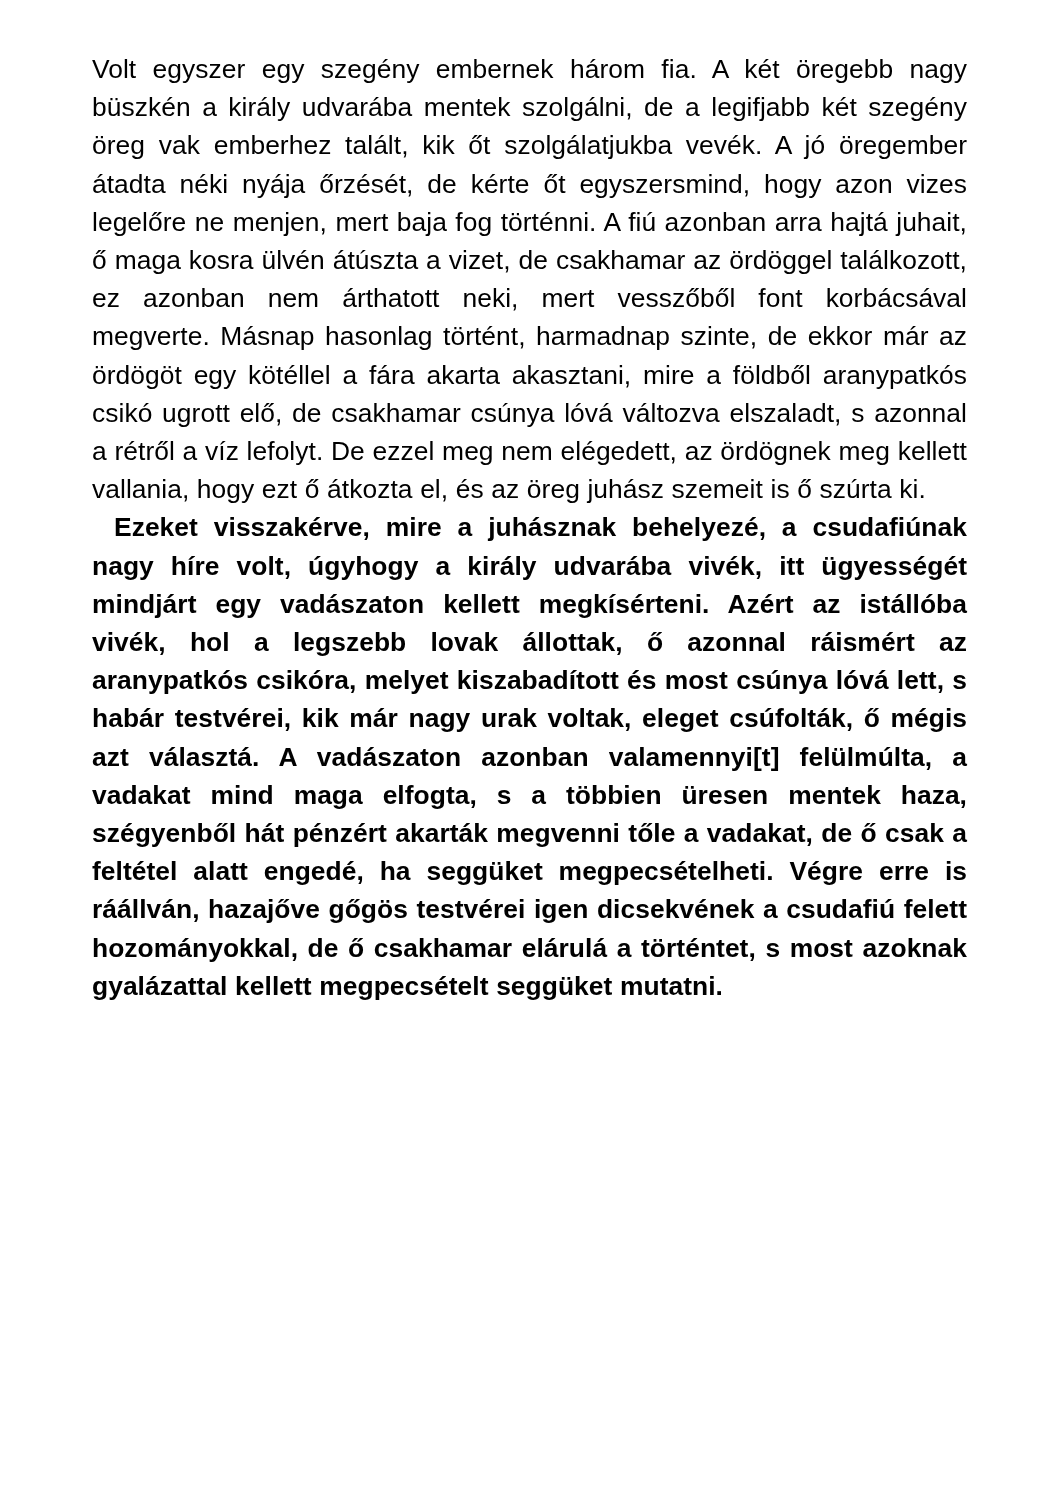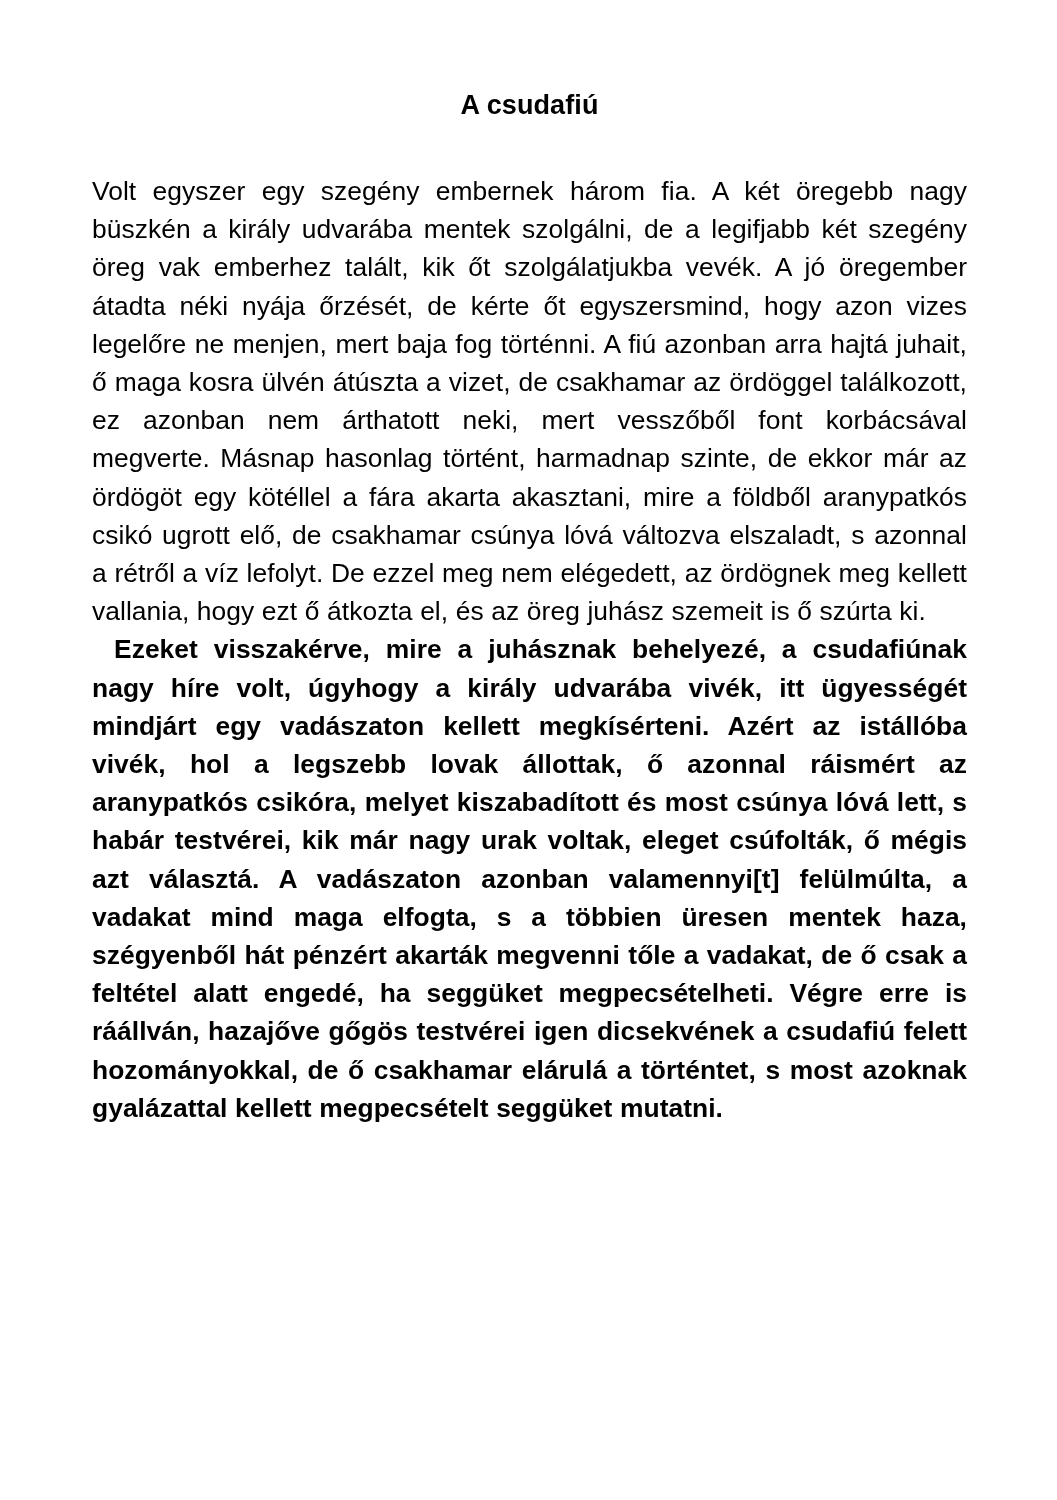--- a/index.html
+++ b/index.html
@@ -56,20 +56,19 @@
     text-indent: 22px;
     font-weight: bold;
   }
 </style>
 </head>
 <body>
 
 <div class="page">
   <div class="content">
 
-    <h1 class="doc-title">A csudafiú</h1>
 
     <p class="body-text para-first">Volt egyszer egy szegény embernek három fia. A két öregebb nagy büszkén a király udvarába mentek szolgálni, de a legifjabb két szegény öreg vak emberhez talált, kik őt szolgálatjukba vevék. A jó öregember átadta néki nyája őrzését, de kérte őt egyszersmind, hogy azon vizes legelőre ne menjen, mert baja fog történni. A fiú azonban arra hajtá juhait, ő maga kosra ülvén átúszta a vizet, de csakhamar az ördöggel találkozott, ez azonban nem árthatott neki, mert vesszőből font korbácsával megverte. Másnap hasonlag történt, harmadnap szinte, de ekkor már az ördögöt egy kötéllel a fára akarta akasztani, mire a földből aranypatkós csikó ugrott elő, de csakhamar csúnya lóvá változva elszaladt, s azonnal a rétről a víz lefolyt. De ezzel meg nem elégedett, az ördögnek meg kellett vallania, hogy ezt ő átkozta el, és az öreg juhász szemeit is ő szúrta ki.</p>
 
     <p class="body-text para-indent">Ezeket visszakérve, mire a juhásznak behelyezé, a csudafiúnak nagy híre volt, úgyhogy a király udvarába vivék, itt ügyességét mindjárt egy vadászaton kellett megkísérteni. Azért az istállóba vivék, hol a legszebb lovak állottak, ő azonnal ráismért az aranypatkós csikóra, melyet kiszabadított és most csúnya lóvá lett, s habár testvérei, kik már nagy urak voltak, eleget csúfolták, ő mégis azt választá. A vadászaton azonban valamennyi[t] felülmúlta, a vadakat mind maga elfogta, s a többien üresen mentek haza, szégyenből hát pénzért akarták megvenni tőle a vadakat, de ő csak a feltétel alatt engedé, ha seggüket megpecsételheti. Végre erre is ráállván, hazajőve gőgös testvérei igen dicsekvének a csudafiú felett hozományokkal, de ő csakhamar elárulá a történtet, s most azoknak gyalázattal kellett megpecsételt seggüket mutatni.</p>
 
   </div>
 </div>
 
 </body></html>

